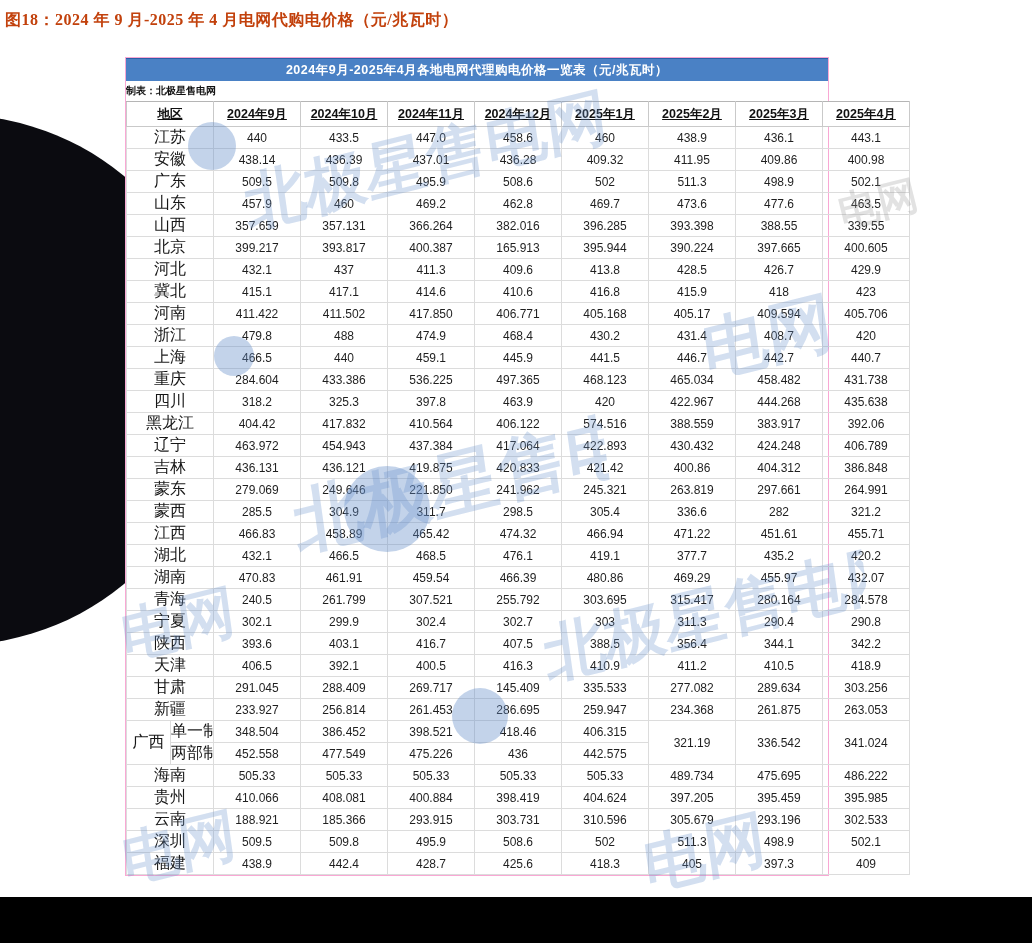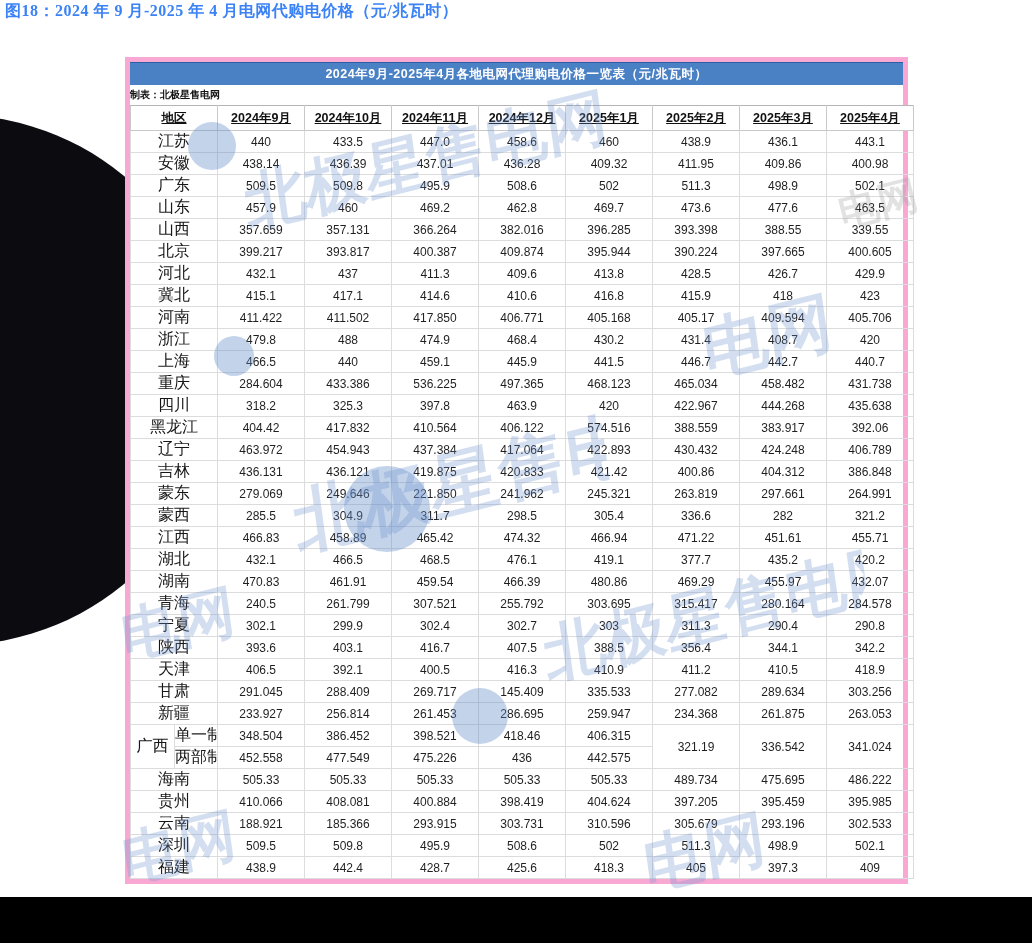--- a/index.html
+++ b/index.html
@@ -2,36 +2,36 @@
 <html><head>
 <meta charset="utf-8">
 <style>
   html,body{margin:0;padding:0;}
   body{
     width:1032px;height:943px;position:relative;overflow:hidden;
     background:#ffffff;
     font-family:"Liberation Sans","DejaVu Sans",sans-serif;
   }
   .fig-title{
-    position:absolute;left:5px;top:1px;z-index:4;
+    position:absolute;left:5px;top:10px;z-index:4;
     font-family:"Liberation Serif","DejaVu Serif",serif;
-    font-weight:bold;font-size:16px;letter-spacing:0.5px;color:#3b82f6;
+    font-weight:bold;font-size:16px;letter-spacing:0.5px;color:#c2410c;
   }
   
   .dark-blob{
     position:absolute;left:-310px;top:115px;width:530px;height:530px;
     border-radius:50%;background:#0b0b10;z-index:0;
   }
   .bottom-band{
     position:absolute;left:0;top:897px;width:1032px;height:46px;
     background:#000000;z-index:6;
   }
   .table-card{
-    position:absolute;left:125px;top:57px;width:783px;z-index:1;
-    background:#ffffff;border:5px solid #f9a8d4;box-sizing:border-box;
+    position:absolute;left:125px;top:57px;width:704px;z-index:1;
+    background:#ffffff;border:1px solid #f9a8d4;box-sizing:border-box;
   }
   .title-bar{
     height:22px;line-height:22px;text-align:center;
     background:#4a81c5;border-top:1px solid #2c5ea6;
     color:#ffffff;font-weight:bold;font-size:12.5px;letter-spacing:0.5px;
   }
   .credit-row{
     height:20px;line-height:20px;text-align:left;padding-right:6px;
     color:#111;font-size:10px;font-weight:bold;background:#fff;
   }
@@ -164,21 +164,21 @@
           <td>396.285</td>
           <td>393.398</td>
           <td>388.55</td>
           <td>339.55</td>
         </tr>
         <tr>
           <td colspan="2" class="region">北京</td>
           <td>399.217</td>
           <td>393.817</td>
           <td>400.387</td>
-          <td>409.874</td>
+          <td>165.913</td>
           <td>395.944</td>
           <td>390.224</td>
           <td>397.665</td>
           <td>400.605</td>
         </tr>
         <tr>
           <td colspan="2" class="region">河北</td>
           <td>432.1</td>
           <td>437</td>
           <td>411.3</td>

